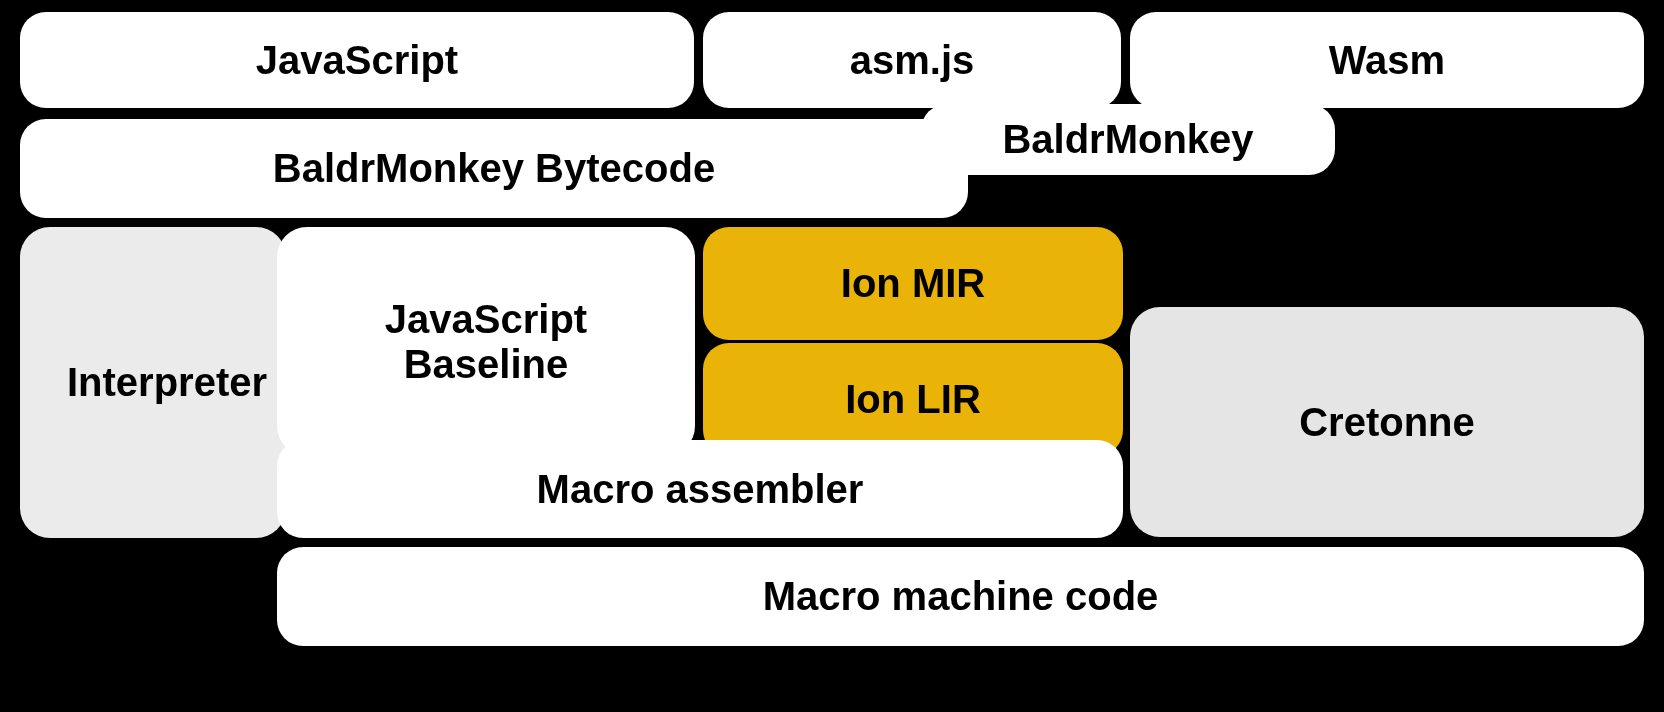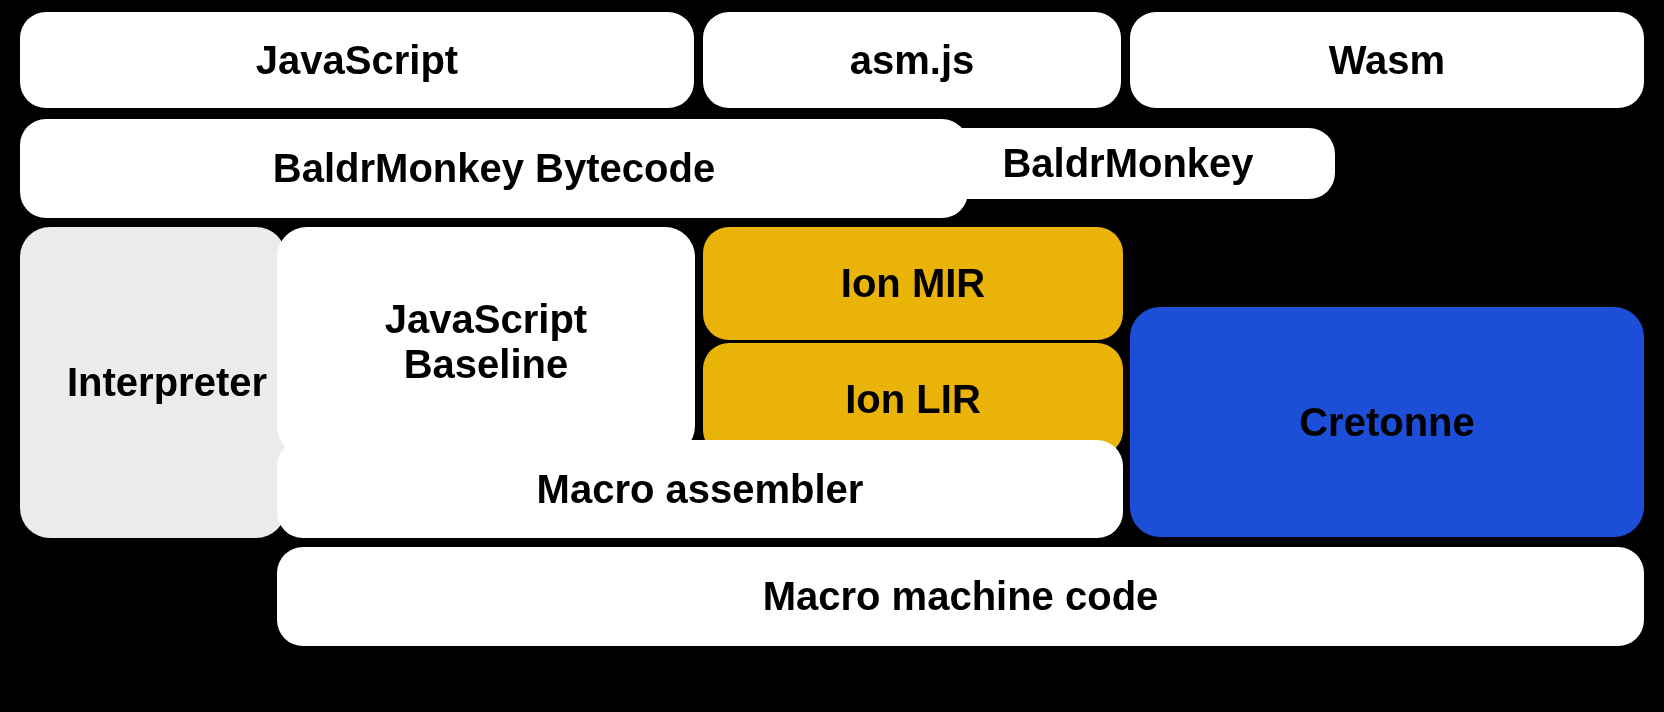--- a/index.html
+++ b/index.html
@@ -27,38 +27,38 @@
     align-items: center;
     justify-content: center;
     text-align: center;
     line-height: 1.12;
     font-size: 40px;
     font-weight: 700;
     white-space: pre-line;
     -webkit-font-smoothing: antialiased;
   }
   .box.green  { background: #eab308; }
-  .box.red    { background: #1d4ed8; }
+  .box.red    { background: #e5e5e5; }
   .box.gray   { background: #ebebeb; }
   .box.tall-radius { border-radius: 30px; }
 </style>
 </head>
 <body>
 
 <div id="stack-diagram">
 
   <div class="box" style="left:20px; top:12px; width:674px; height:96px;">JavaScript</div>
 
   <div class="box" style="left:703px; top:12px; width:418px; height:96px;">asm.js</div>
 
   <div class="box" style="left:1130px; top:12px; width:514px; height:96px;">Wasm</div>
 
   <div class="box" style="left:20px; top:119px; width:948px; height:99px;">BaldrMonkey Bytecode</div>
 
-  <div class="box" style="left:921px; top:128px; width:414px; height:71px;">BaldrMonkey</div>
+  <div class="box" style="left:921px; top:104px; width:414px; height:71px;">BaldrMonkey</div>
 
   <div class="box gray tall-radius" style="left:20px; top:227px; width:266px; height:311px;padding-left:28px;">Interpreter</div>
 
   <div class="box tall-radius" style="left:277px; top:227px; width:418px; height:229px;">JavaScript
 Baseline</div>
 
   <div class="box green" style="left:703px; top:227px; width:420px; height:113px;">Ion MIR</div>
 
   <div class="box green" style="left:703px; top:343px; width:420px; height:113px;">Ion LIR</div>
 

